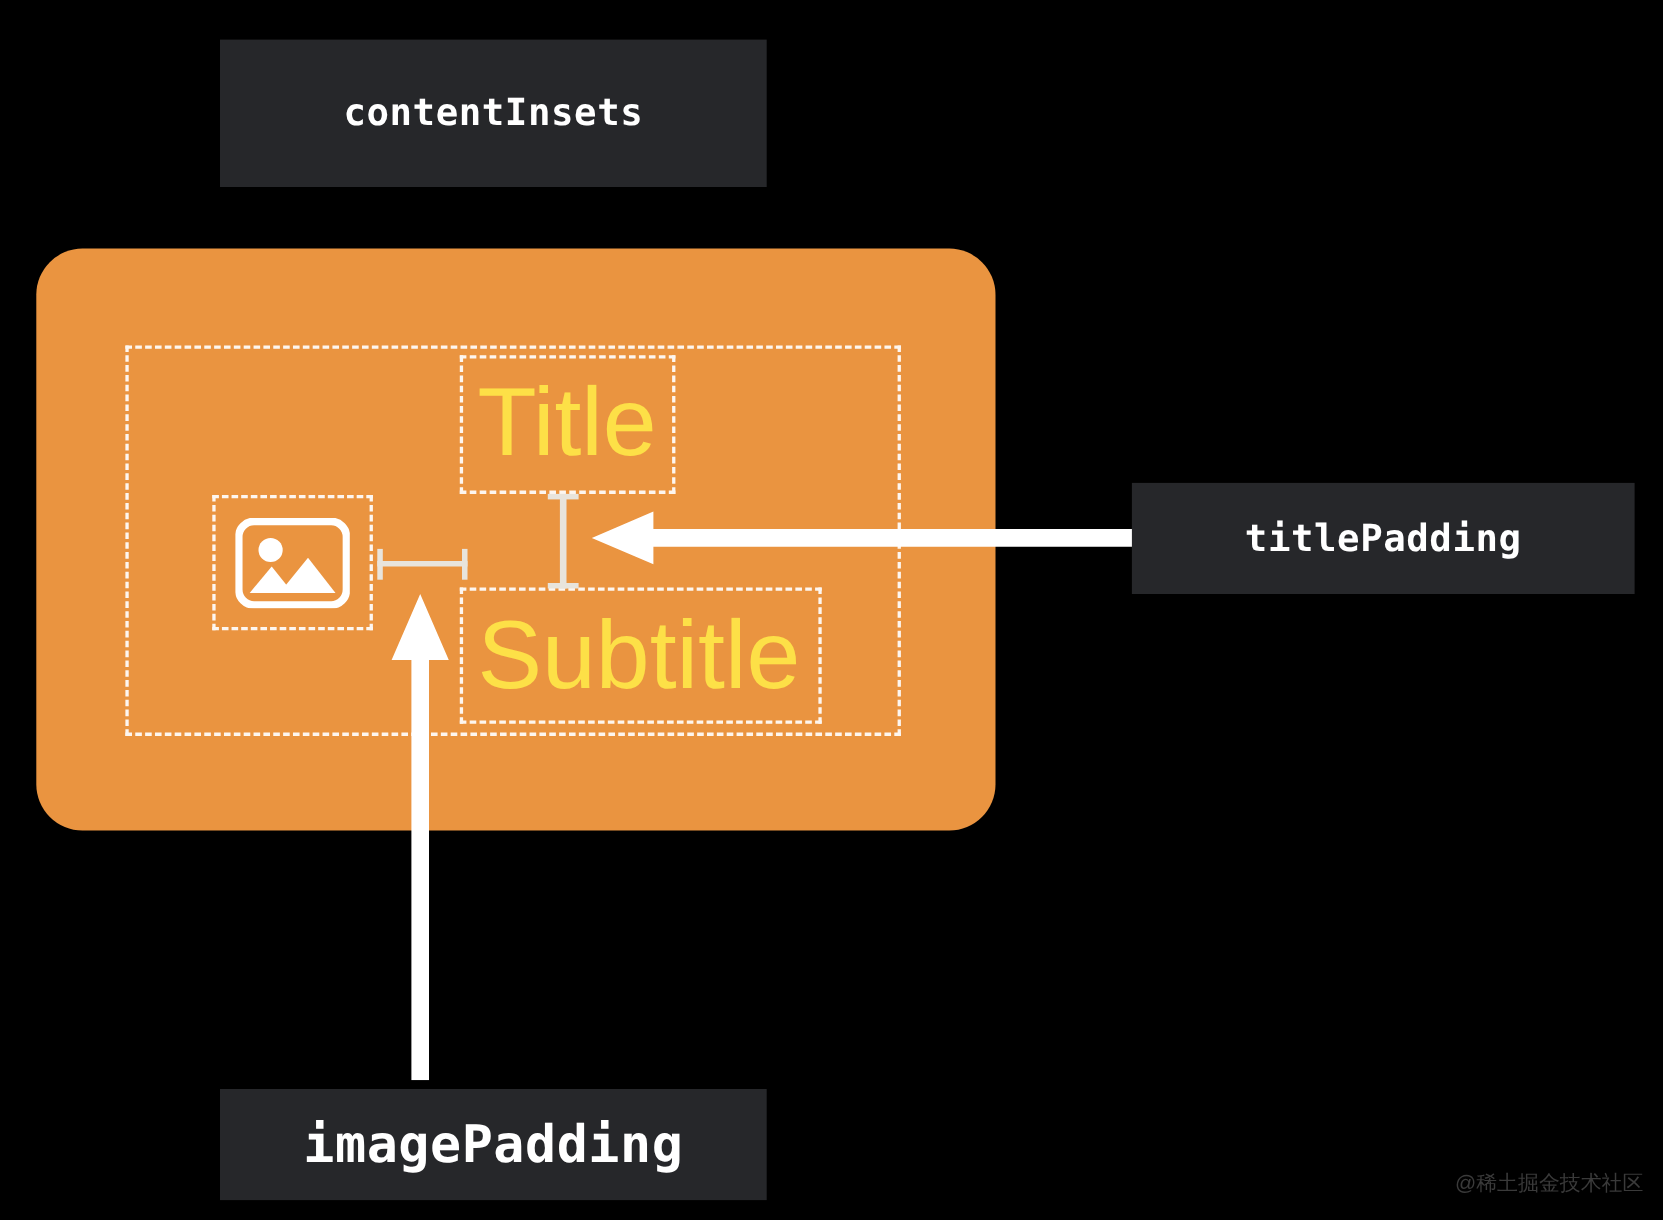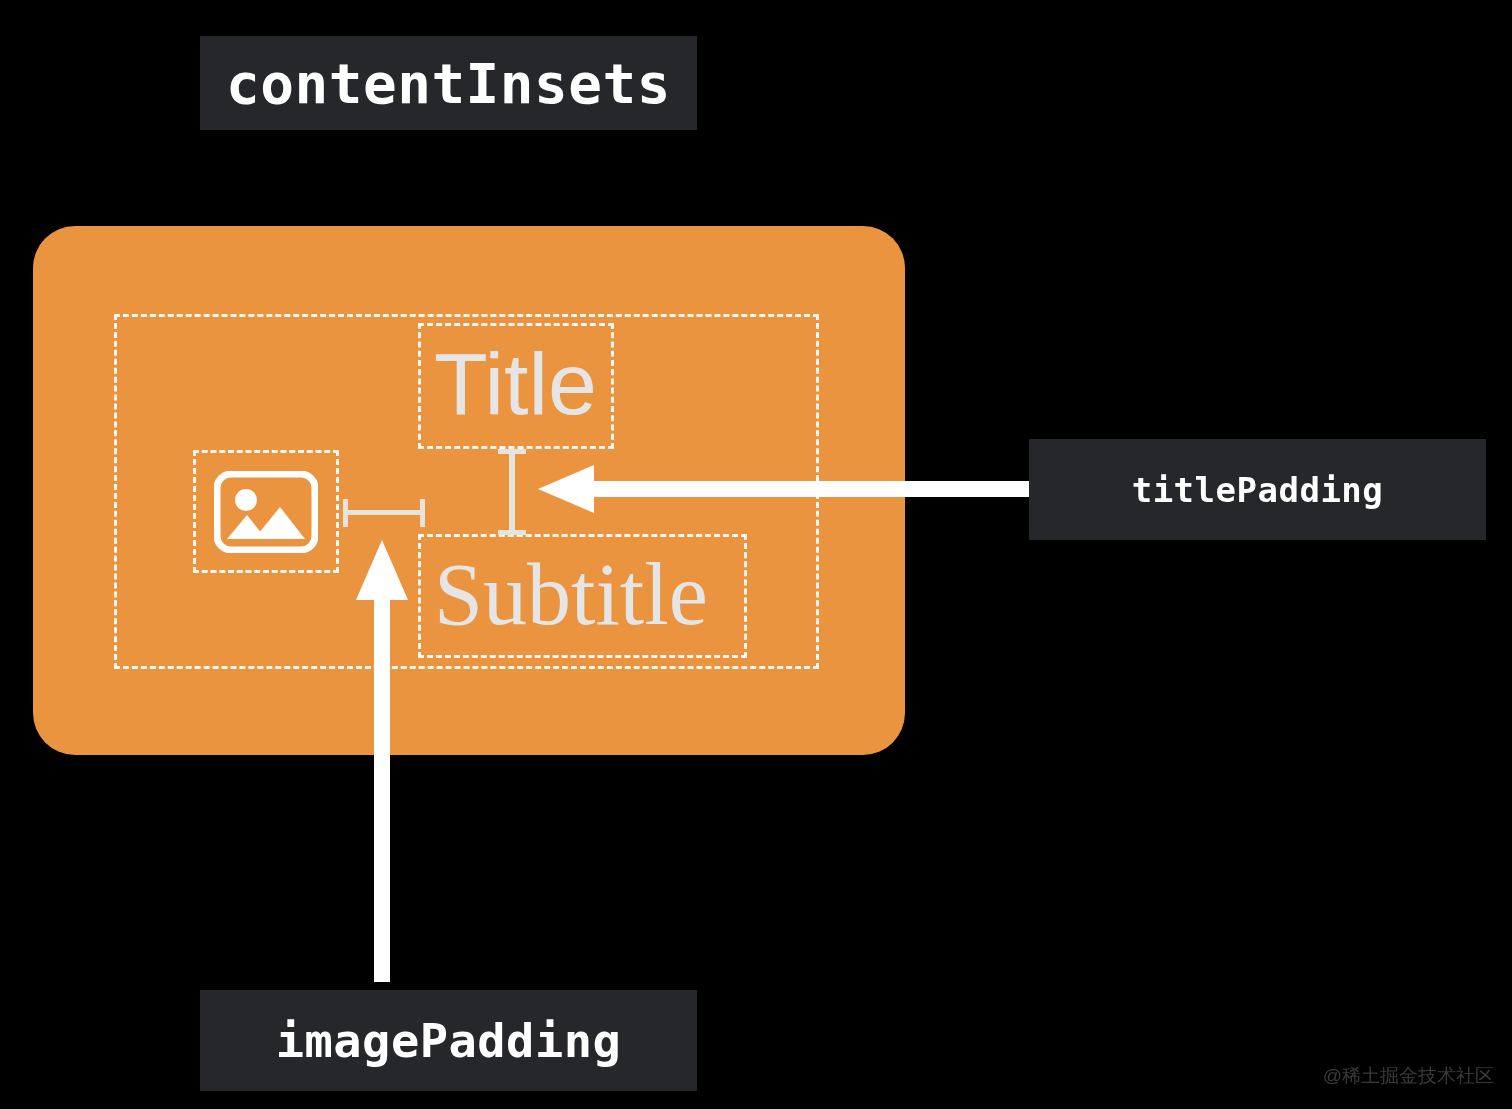--- a/index.html
+++ b/index.html
@@ -25,22 +25,22 @@
     font-weight: 700;
     letter-spacing: 0.5px;
     display: flex;
     align-items: center;
     justify-content: center;
     box-sizing: border-box;
     white-space: nowrap;
   }
   #label-contentinsets {
     left: 200px; top: 36px;
-    width: 497px; height: 94px;
-    font-size: 56px;
+    width: 497px; height: 134px;
+    font-size: 34px;
   }
   #label-titlepadding {
     left: 1029px; top: 439px;
     width: 457px; height: 101px;
     font-size: 34px;
   }
   #label-imagepadding {
     left: 200px; top: 990px;
     width: 497px; height: 101px;
     font-size: 47px;
@@ -74,34 +74,33 @@
     width: 329px; height: 124px;
   }
   #image-box {
     left: 193px; top: 450px;
     width: 146px; height: 123px;
   }
 
   
   .card-text {
     position: absolute;
-    color: #e5e5e5;
+    color: #fde047;
     font-family: "Liberation Sans", sans-serif;
     font-weight: 400;
     line-height: 1;
     white-space: nowrap;
   }
   #title-text {
     left: 434px; top: 340px;
     font-size: 88px;
   }
   #subtitle-text {
     left: 434px; top: 551px;
     font-size: 88px;
-    font-family: Liberation Serif, serif;
   }
 
   
   #photo-icon {
     position: absolute;
     left: 214px; top: 471px;
     width: 104px; height: 82px;
   }
 
   

